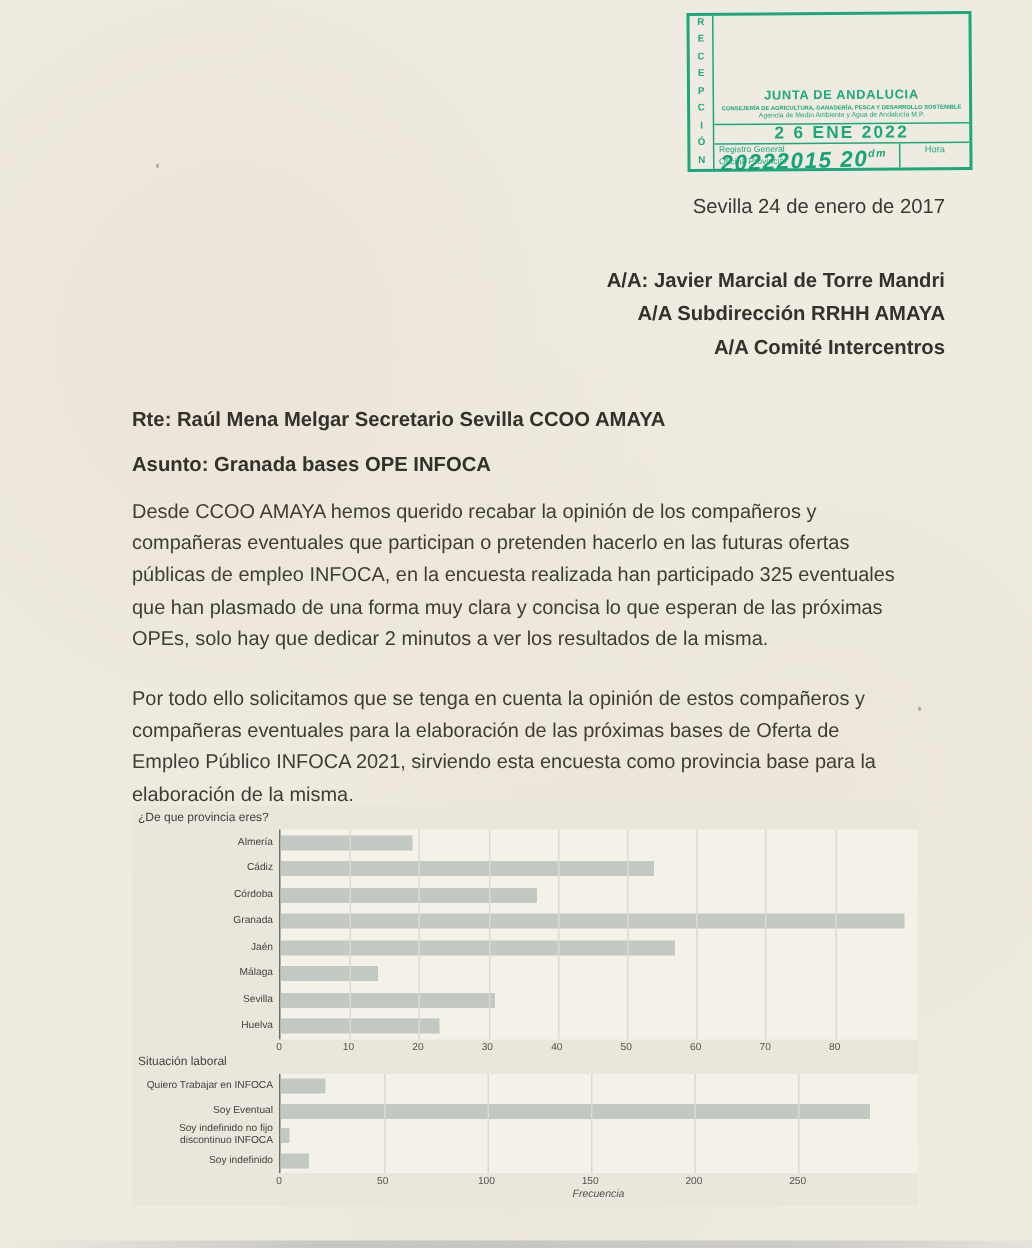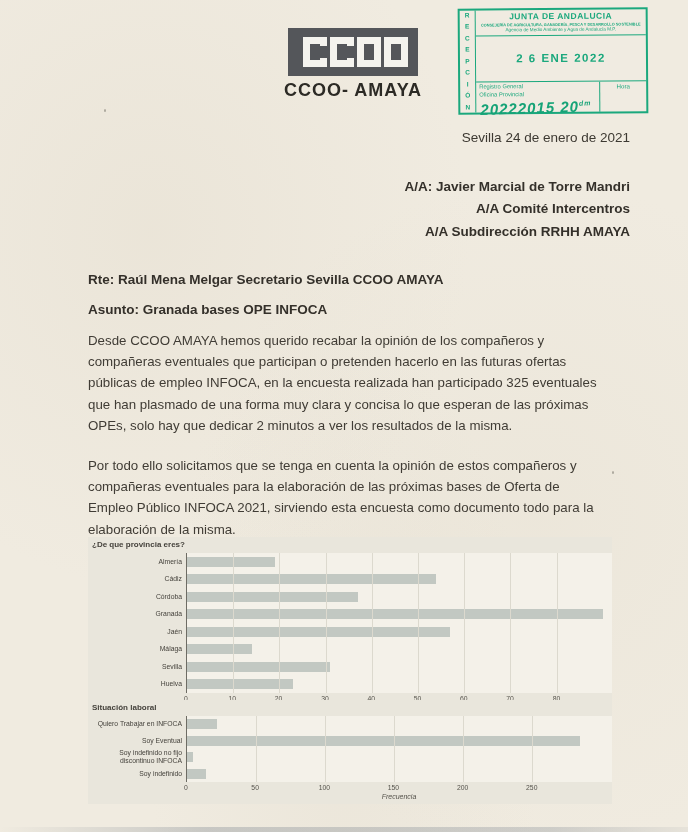--- a/index.html
+++ b/index.html
@@ -36,21 +36,21 @@
   .stamp-side{
     width:15px;border-right:1.5px solid #1ba87d;
     display:flex;flex-direction:column;justify-content:space-between;
     align-items:center;padding:2px 0;
     font-size:6.5px;font-weight:bold;line-height:1;
   }
   .stamp-main{flex:1;display:flex;flex-direction:column;position:relative;}
   .stamp-head{
     border-bottom:1.5px solid #1ba87d;text-align:center;padding:2px 1px 2px 1px;
   }
-  .stamp-org{font-size:8.5px;font-weight:bold;letter-spacing:.5px;line-height:1.15;}
+  .stamp-org{font-size:8.5px;font-weight:bold;letter-spacing:.5px;line-height:1.15;margin-top:47px;}
   .stamp-dept{font-size:3.9px;font-weight:bold;line-height:1.3;white-space:nowrap;overflow:hidden;}
   .stamp-agency{font-size:4.6px;line-height:1.3;white-space:nowrap;overflow:hidden;}
   .stamp-date{
     flex:1;display:flex;align-items:center;justify-content:center;
     font-size:11.5px;font-weight:bold;letter-spacing:1.5px;
   }
   .stamp-bottom{
     border-top:1.5px solid #1ba87d;height:30px;display:flex;
   }
   .stamp-reg{flex:1;padding:1px 0 0 3px;font-size:5.8px;line-height:1.35;}
@@ -76,21 +76,21 @@
   .para1{top:330px;}
   .para2{top:455px;}
   
   .chart{
     position:absolute;left:88px;width:524px;
     background:#e9e6dc;padding:0;
   }
   .chart1{top:537px;}
   .chart2{top:700px;}
   .chart-title{
-    font-size:8px;color:#45423c;padding:3px 0 2px 4px;height:11px;font-weight:bold;
+    font-size:8px;color:#45423c;padding:3px 0 2px 4px;height:11px;
   }
   .chart-body{display:flex;}
   .label-col{
     width:98px;display:flex;flex-direction:column;
   }
   .label-col .cat-label{
     flex:1;display:flex;align-items:center;justify-content:flex-end;
     text-align:right;font-size:6.8px;color:#45423c;padding-right:4px;line-height:1.2;
   }
   .plot-wrap{flex:1;position:relative;}
@@ -117,40 +117,20 @@
     position:absolute;left:0;right:0;bottom:0;height:5px;
     background:linear-gradient(to right, rgba(116,126,138,0) 0%, rgba(116,126,138,.32) 30%, rgba(116,126,138,.28) 80%, rgba(116,126,138,.08) 100%);
   }
   .speck{position:absolute;width:2px;height:3px;background:rgba(90,88,80,.45);border-radius:50%;}
 </style>
 </head>
 <body>
 
 <div class="page">
 
-  <div class="logo-block">
-    <svg width="130" height="48" viewBox="0 0 130 48">
-      <rect x="0" y="0" width="130" height="48" fill="#54565a"></rect>
-
-      <rect x="15" y="9" width="24" height="30" fill="#f4f3ee"></rect>
-      <rect x="22" y="16" width="10" height="16" fill="#54565a"></rect>
-      <rect x="31" y="18" width="8" height="12" fill="#54565a"></rect>
-
-      <rect x="42" y="9" width="24" height="30" fill="#f4f3ee"></rect>
-      <rect x="49" y="16" width="10" height="16" fill="#54565a"></rect>
-      <rect x="58" y="18" width="8" height="12" fill="#54565a"></rect>
-
-      <rect x="69" y="9" width="24" height="30" fill="#f4f3ee"></rect>
-      <rect x="76" y="16" width="10" height="16" fill="#54565a"></rect>
-
-      <rect x="96" y="9" width="24" height="30" fill="#f4f3ee"></rect>
-      <rect x="103" y="16" width="10" height="16" fill="#54565a"></rect>
-    </svg>
-    <div class="logo-caption">CCOO- AMAYA</div>
-  </div>
 
   <div class="stamp">
     <div class="stamp-side">
         <div>R</div>
         <div>E</div>
         <div>C</div>
         <div>E</div>
         <div>P</div>
         <div>C</div>
         <div>I</div>
@@ -170,33 +150,33 @@
           <div>Oficina Provincial</div>
         </div>
         <div class="stamp-hora">Hora</div>
       </div>
       <div class="stamp-handwritten">
         <span>20222015 20</span><sup>dm</sup>
       </div>
     </div>
   </div>
 
-  <div class="date-line">Sevilla 24 de enero de 2021</div>
+  <div class="date-line">Sevilla 24 de enero de 2017</div>
 
   <div class="recipients">
     <div>A/A: Javier Marcial de Torre Mandri</div>
+    <div>A/A Subdirección RRHH AMAYA</div>
     <div>A/A Comité Intercentros</div>
-    <div>A/A Subdirección RRHH AMAYA</div>
   </div>
 
   <div class="sender-line">Rte: Raúl Mena Melgar Secretario Sevilla CCOO AMAYA</div>
   <div class="subject-line">Asunto: Granada bases OPE INFOCA</div>
 
   <p class="para para1">Desde CCOO AMAYA hemos querido recabar la opinión de los compañeros y compañeras eventuales que participan o pretenden hacerlo en las futuras ofertas públicas de empleo INFOCA, en la encuesta realizada han participado 325 eventuales que han plasmado de una forma muy clara y concisa lo que esperan de las próximas OPEs, solo hay que dedicar 2 minutos a ver los resultados de la misma.</p>
-  <p class="para para2">Por todo ello solicitamos que se tenga en cuenta la opinión de estos compañeros y compañeras eventuales para la elaboración de las próximas bases de Oferta de Empleo Público INFOCA 2021, sirviendo esta encuesta como documento todo para la elaboración de la misma.</p>
+  <p class="para para2">Por todo ello solicitamos que se tenga en cuenta la opinión de estos compañeros y compañeras eventuales para la elaboración de las próximas bases de Oferta de Empleo Público INFOCA 2021, sirviendo esta encuesta como provincia base para la elaboración de la misma.</p>
 
   <div class="chart chart1">
     <div class="chart-title">¿De que provincia eres?</div>
     <div class="chart-body">
       <div class="label-col" style="height: 140px;">
           <div class="cat-label">Almería</div>
           <div class="cat-label">Cádiz</div>
           <div class="cat-label">Córdoba</div>
           <div class="cat-label">Granada</div>
           <div class="cat-label">Jaén</div>

